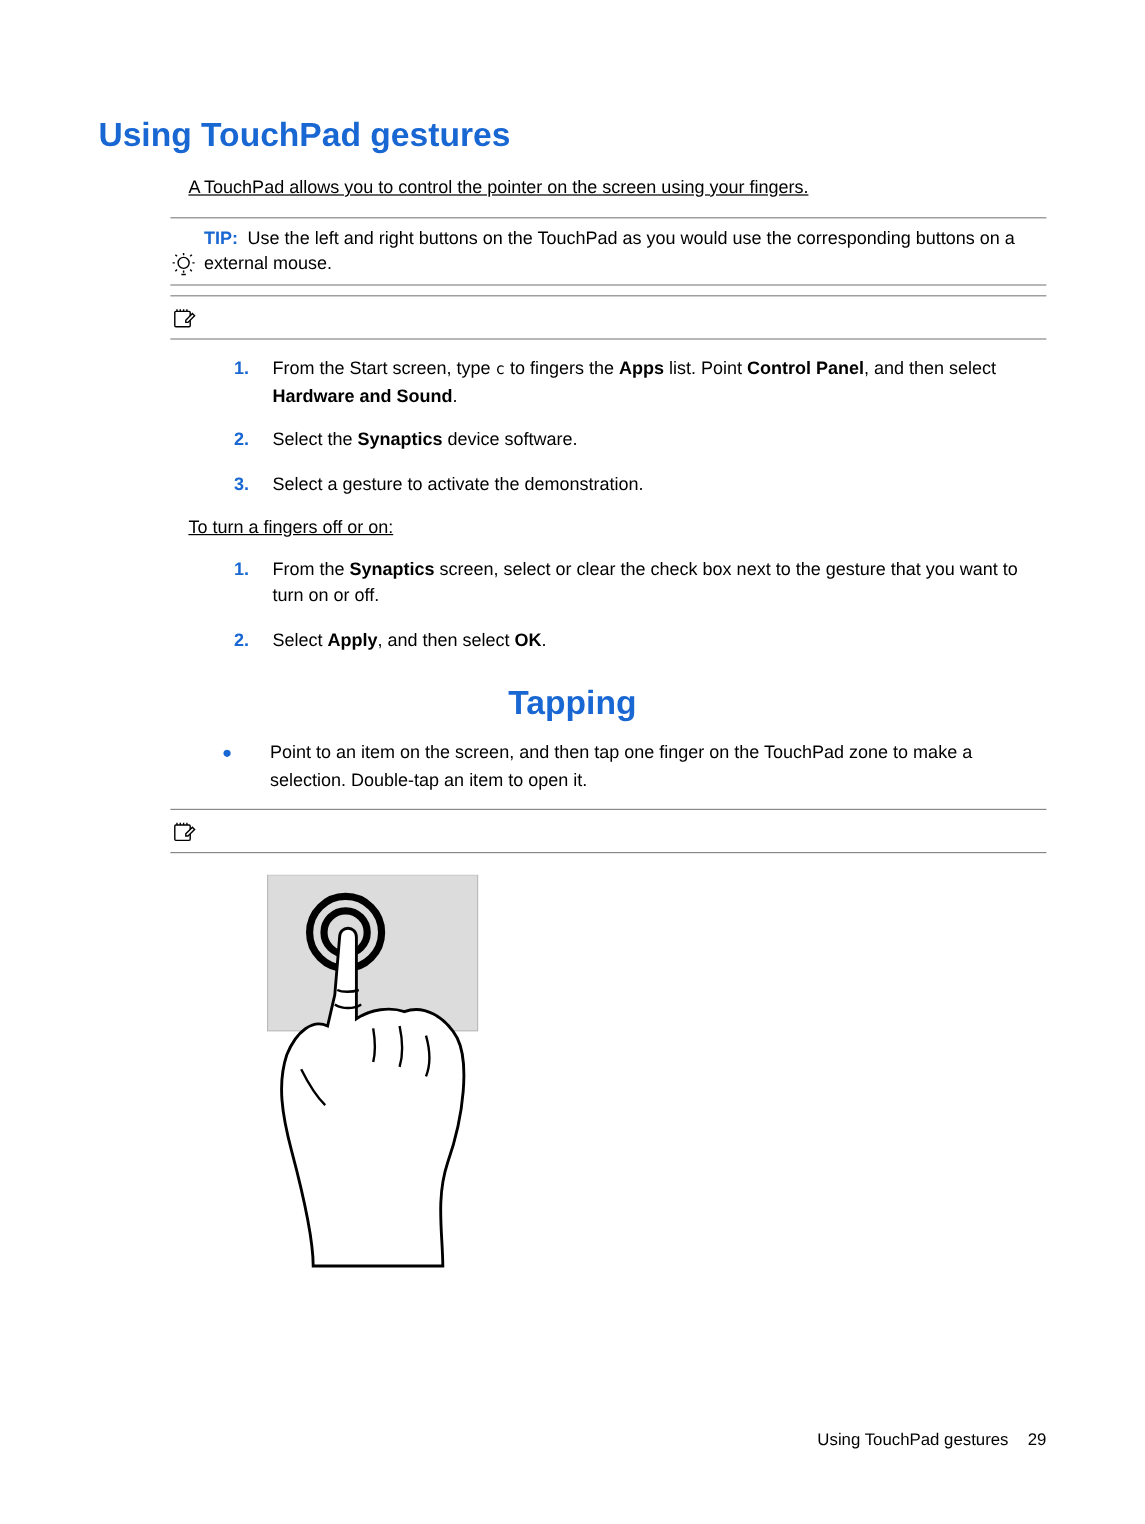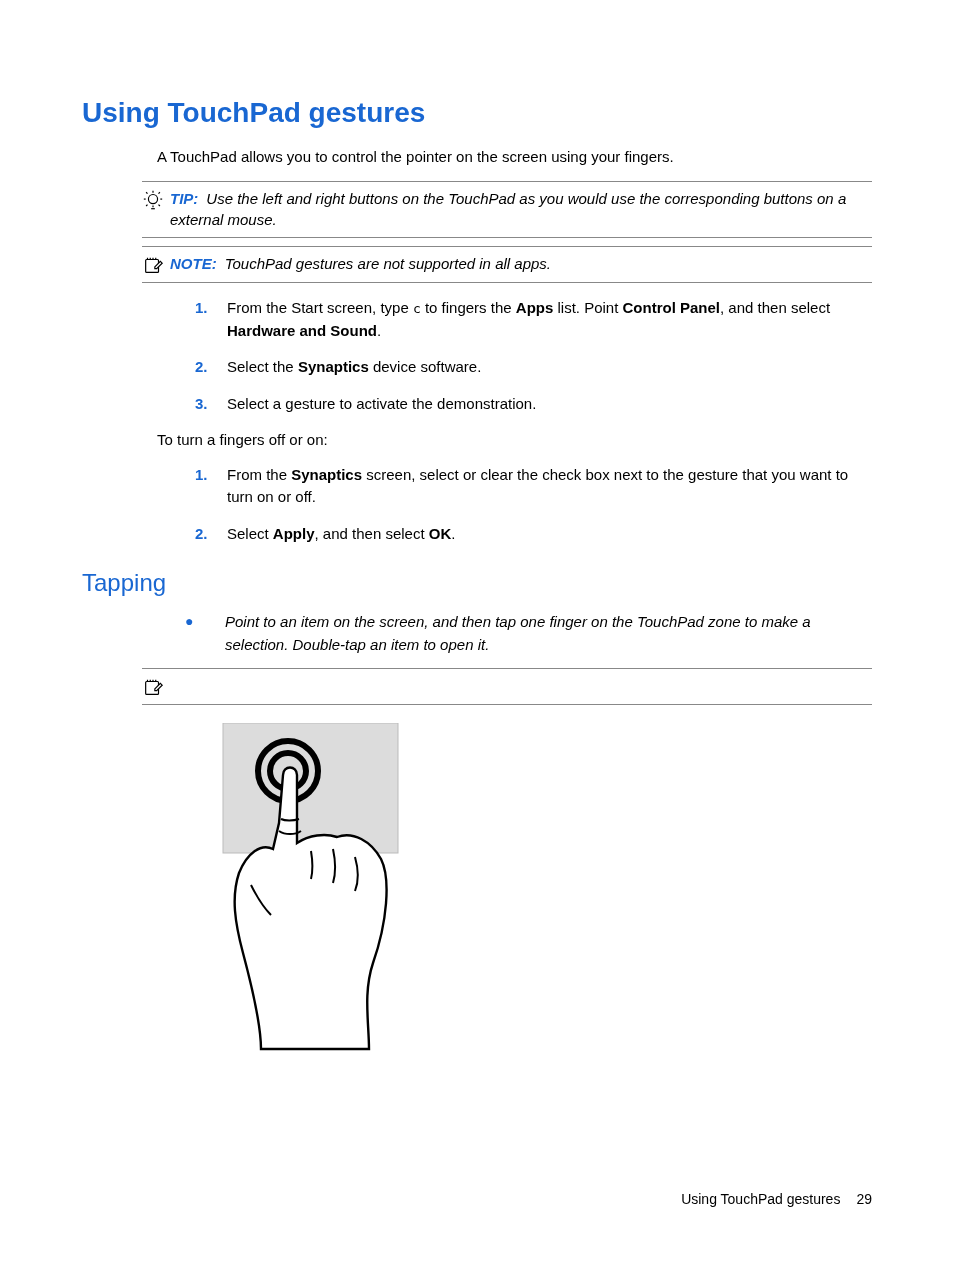--- a/index.html
+++ b/index.html
@@ -18,41 +18,42 @@
       padding: 92px 82px 60px 82px;
       position: relative;
     }
     .h1 {
       font-size: 28px;
       font-weight: bold;
       color: #1967d2;
       margin-bottom: 12px;
     }
     .h2 {
-      font-size: 24px;
-      font-weight: normal;
+      font-size: 28px;
+      font-weight: bold;
       color: #1967d2;
       margin-top: 20px;
       margin-bottom: 10px;
+      text-align: center;
     }
     .content-block {
       padding-left: 75px;
     }
     .para {
       margin-bottom: 12px;
+      text-decoration: underline;
     }
     .callout {
       border-top: 1px solid #888;
       border-bottom: 1px solid #888;
       padding: 6px 0 6px 0;
       margin: 6px 0 8px 60px;
       display: flex;
-      align-items: flex-start;
+      align-items: flex-end;
       gap: 6px;
-      font-style: italic;
     }
     .callout-icon {
       flex: 0 0 22px;
       width: 22px;
       height: 22px;
       margin-top: 1px;
     }
     .callout-body {
       flex: 1;
       line-height: 1.45;
@@ -94,21 +95,20 @@
       margin-bottom: 10px;
     }
     .bullet-dot {
       color: #1967d2;
       font-size: 14px;
       flex: 0 0 40px;
       line-height: 1.5;
     }
     .bullet-text {
       flex: 1;
-      font-style: italic;
     }
     .small-tt {
       font-family: ui-monospace, SFMono-Regular, Menlo, Consolas, monospace;
       font-size: 13px;
       font-weight: normal;
     }
     .figure-area {
       margin-top: 18px;
       padding-left: 56px;
     }
@@ -157,23 +157,20 @@
 </div>
 
 <div class="callout">
   <span class="callout-icon">
     <svg viewBox="0 0 24 24" width="22" height="22" fill="none" stroke="#000" stroke-width="1.3">
       <rect x="4" y="6" width="14" height="14" rx="1"></rect>
       <path d="M6 4 L6 6 M9 4 L9 6 M12 4 L12 6 M15 4 L15 6"></path>
       <path d="M14 14 L20 8 L22 10 L16 16 L14 16 Z" fill="#fff"></path>
     </svg>
   </span>
-  <div class="callout-body">
-    <span class="callout-label">NOTE:</span><span>TouchPad gestures are not supported in all apps.</span>
-  </div>
 </div>
 
 <div class="content-block" style="margin-top:14px;">
 
   <ol class="steps">
     <li>
       <span class="step-num">1.</span>
       <span class="step-text">
         <span>From the Start screen, type </span><span class="small-tt">c</span><span> to fingers the </span><b>Apps</b><span> list. Point </span><b>Control Panel</b><span>, and then select </span><b>Hardware and Sound</b><span>.</span>
       </span>

